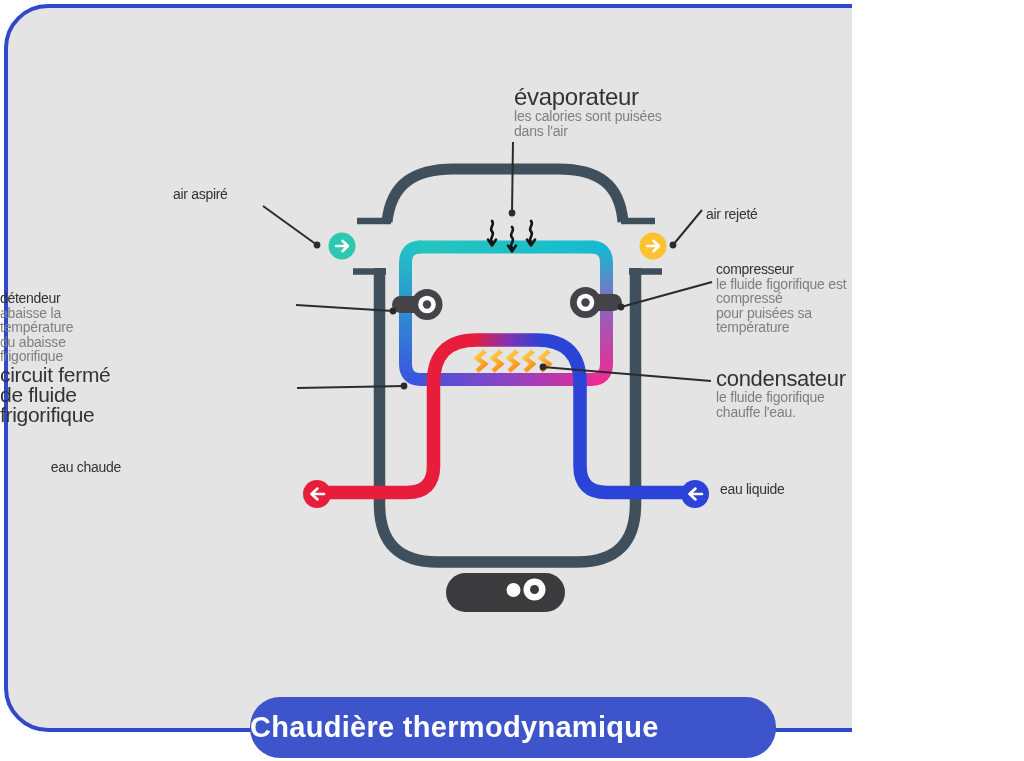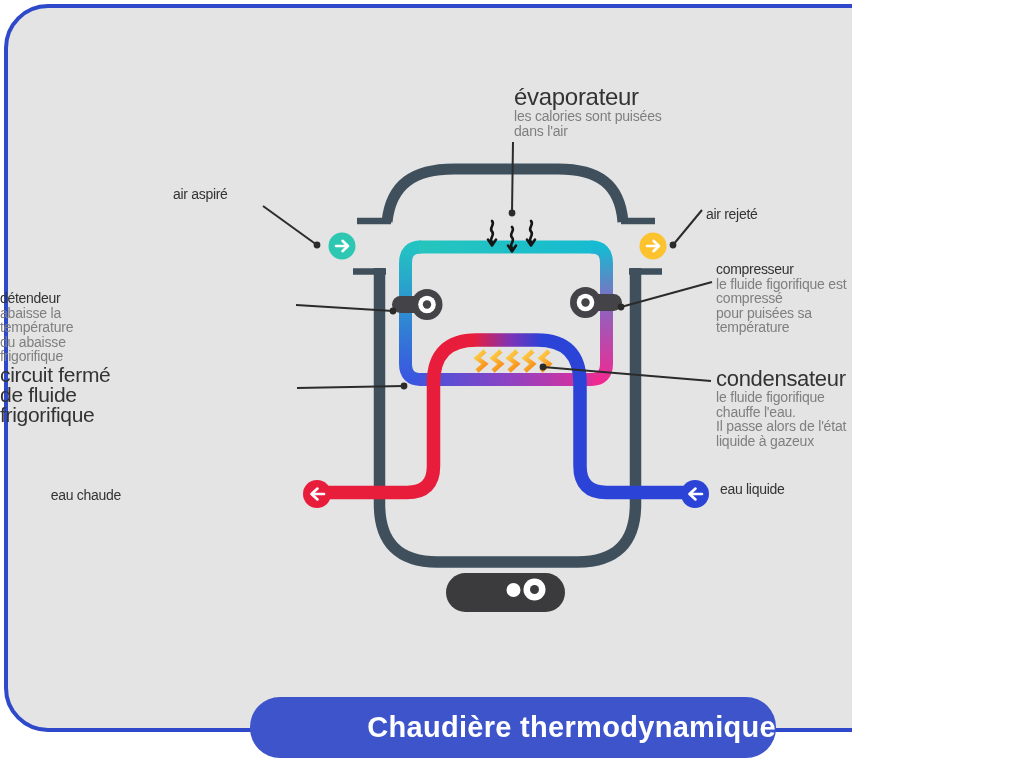--- a/index.html
+++ b/index.html
@@ -22,27 +22,27 @@
   .lbl-evaporateur { left:514px; top:84px; }
   .lbl-evaporateur .title { font-size:24px; }
   .lbl-air-aspire { left:173px; top:187px; }
   .lbl-air-rejete { left:706px; top:207px; }
   .lbl-detendeur { right:734px; top:291px; }
   .lbl-compresseur { left:716px; top:262px; }
   .lbl-circuit { right:732px; top:365px; }
   .lbl-circuit .title { font-size:21px; line-height:20px; }
   .lbl-condensateur { left:716px; top:367px; }
   .lbl-condensateur .title { font-size:22px; }
-  .lbl-eau-chaude { right:731px; top:488px; }
+  .lbl-eau-chaude { right:731px; top:460px; }
   .lbl-eau-froide { left:720px; top:482px; }
 
   .banner {
     position:absolute; left:250px; top:697px; width:526px; height:61px;
     background:var(--banner-bg,#3d54cb); border-radius:30px;
-    display:flex; align-items:center; justify-content:flex-end;
+    display:flex; align-items:center; justify-content:flex-start;
     z-index:5;
   }
   .banner .banner-text {
     color:var(--banner-text,#fff); font-size:29px; font-weight:bold; letter-spacing:0.3px;
   }
 
   
   .tank-stroke { stroke:var(--tank,#3f505c); fill:none; }
   .pointer-line { stroke:var(--pointer,#2b2b2b); stroke-width:2; fill:none; }
   .pointer-dot { fill:var(--pointer,#2b2b2b); }
@@ -207,21 +207,20 @@
 
   <div class="label lbl-circuit align-right">
     <div class="title">circuit fermé</div>
     <div class="title">de fluide frigorifique</div>
   </div>
 
   <div class="label lbl-condensateur align-left">
     <div class="title">condensateur</div>
     <div class="desc">le fluide figorifique</div>
     <div class="desc">chauffe l'eau.</div>
-    <div class="desc">Il passe alors de l'état liquide à gazeux</div>
   </div>
 
   <div class="label lbl-eau-chaude align-right">
     <div class="title">eau chaude</div>
   </div>
 
   <div class="label lbl-eau-froide align-left">
     <div class="title">eau liquide</div>
   </div>
 

